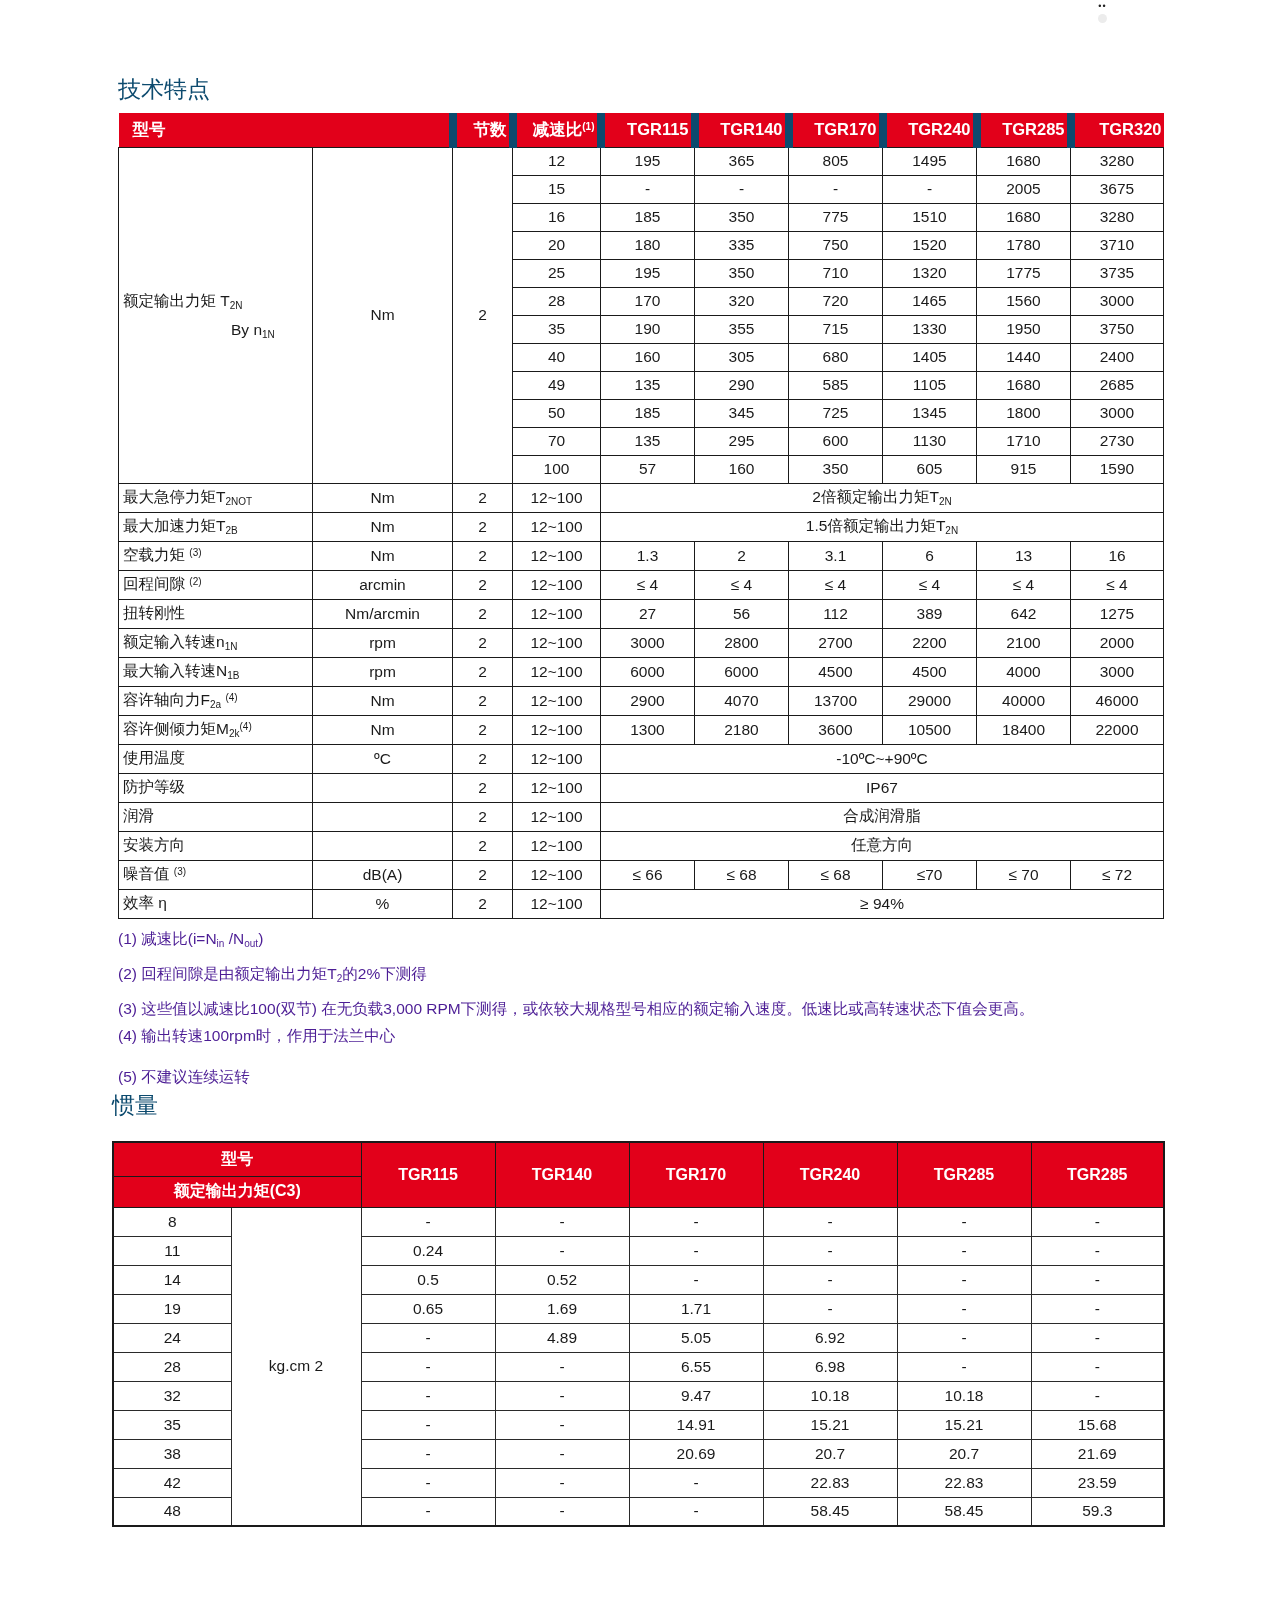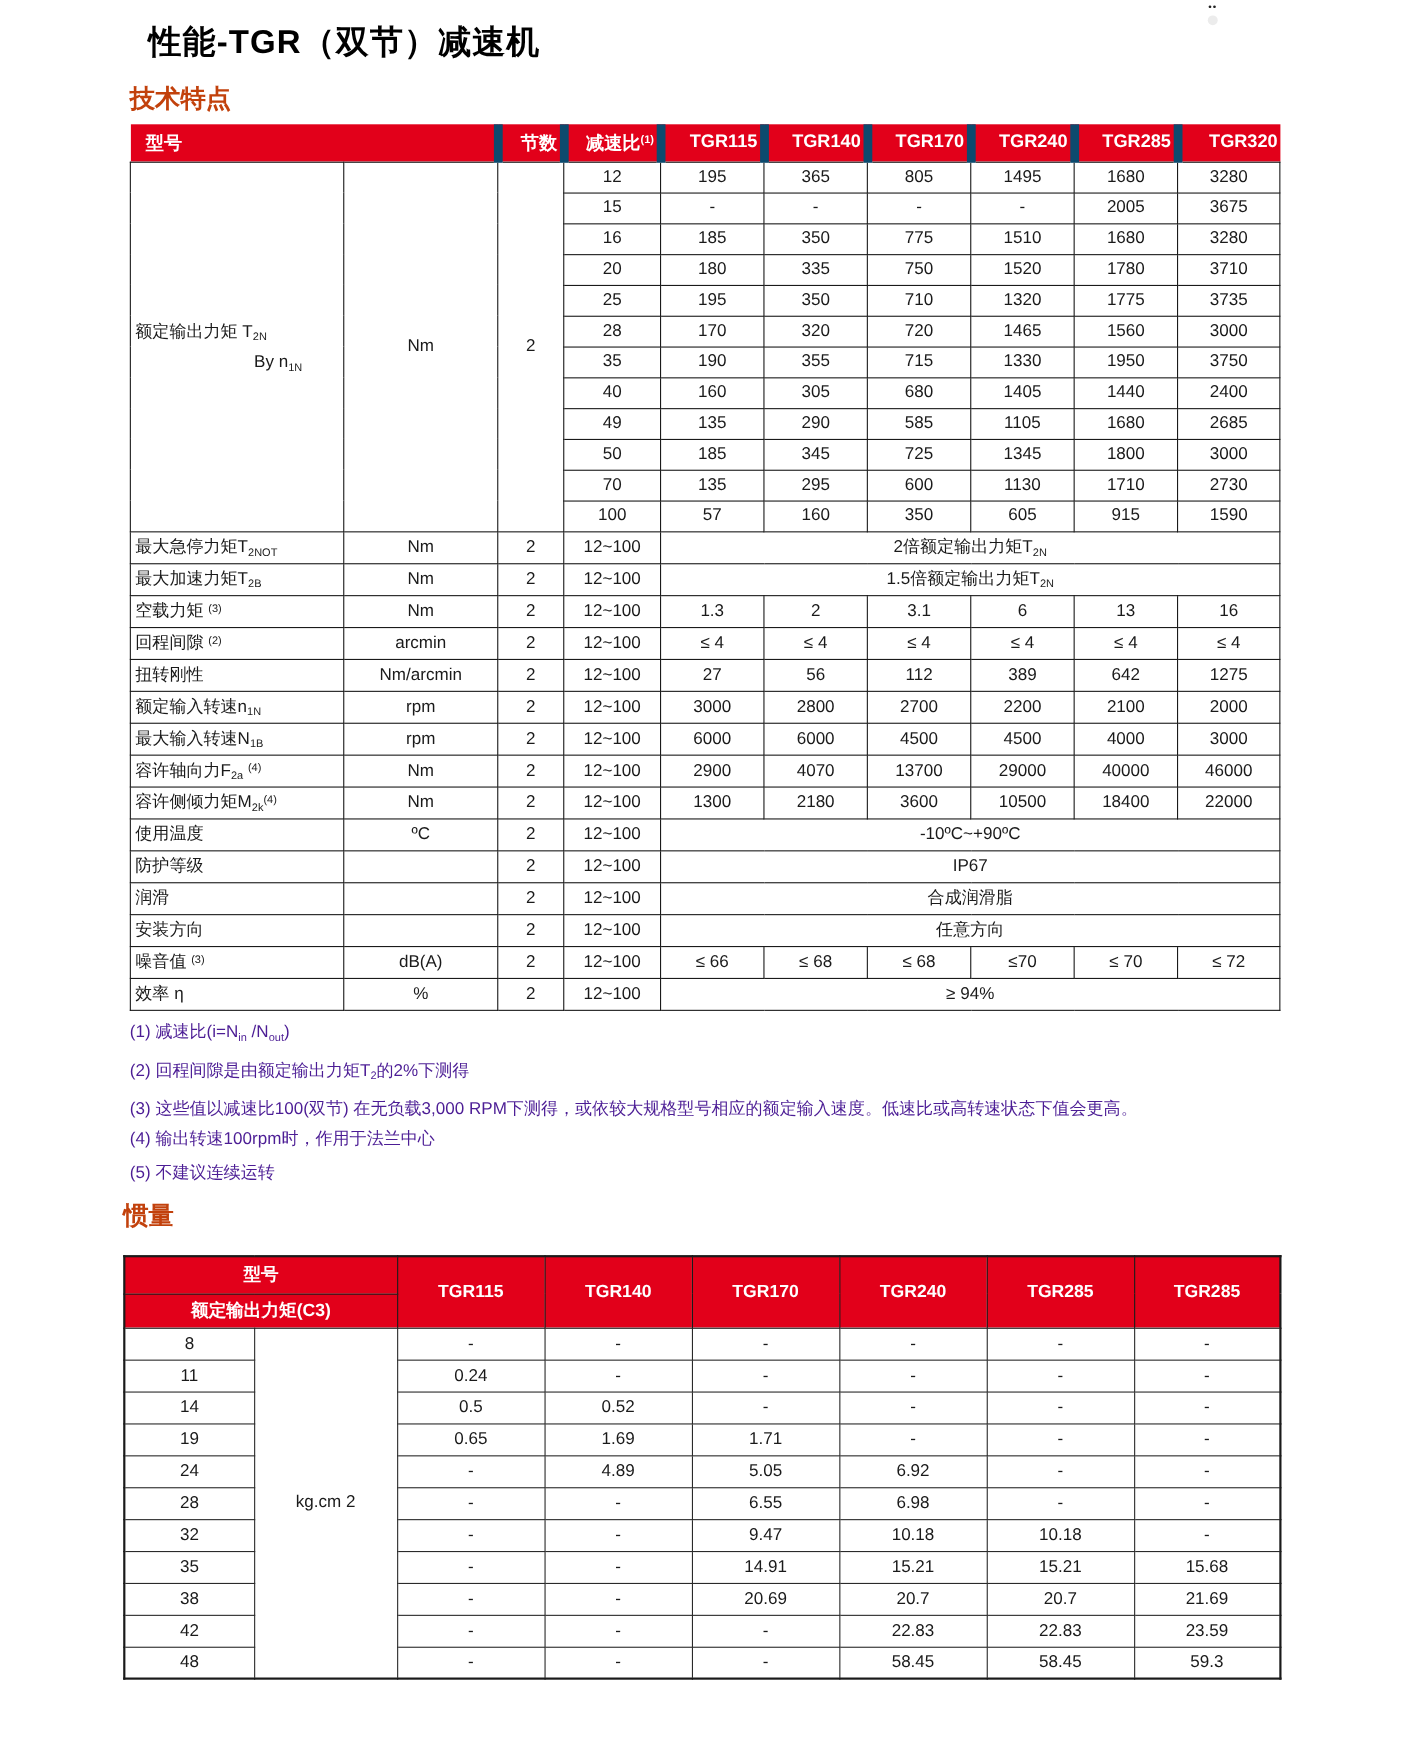--- a/index.html
+++ b/index.html
@@ -9,21 +9,21 @@
     font-family:"Liberation Sans","DejaVu Sans",sans-serif;
     color:#1a1a1a;
   }
   .page { position:relative; width:1280px; height:1600px; background:#fff; overflow:hidden; }
 
   .corner-mark { position:absolute; left:1098px; top:2px; text-align:center; }
   .corner-mark .dots { display:block; font-size:9px; letter-spacing:1px; color:#222; line-height:9px; }
   .corner-mark .smudge { display:block; width:9px; height:9px; margin:3px auto 0; border-radius:50%; background:#ececec; }
 
   h1.title { position:absolute; left:135px; top:18px; margin:0; font-size:30px; font-weight:bold; letter-spacing:1px; color:#000; }
-  h2.section { position:absolute; margin:0; font-size:23px; font-weight:700; color:#c2410c; }
+  h2.section { position:absolute; margin:0; font-size:23px; font-weight:400; color:#0c4a6e; }
   .sec-tech    { left:118px; top:74px; }
   .sec-inertia { left:112px; top:1090px; }
 
   table { border-collapse:collapse; table-layout:fixed; }
 
   
   .tech { position:absolute; left:118px; top:113px; width:1045px; }
   .tech th {
     background:#E2001A; color:#fff; font-size:16.5px; font-weight:bold;
     height:34px; padding:0 2px; text-align:right;
@@ -39,21 +39,21 @@
   .tech tr.p-row { height:29px; }
   .tech td.lbl { text-align:left; padding-left:4px; }
   .tech td .l2 { display:block; padding-left:108px; margin-top:9px; }
   sub { font-size:10px; vertical-align:-3px; letter-spacing:0; }
   sup { font-size:10px; vertical-align:4px; }
 
   
   .footnotes { position:absolute; left:118px; top:928px; width:1060px; font-size:15.5px; color:#4c1d95; }
   .footnotes .fn { margin:0 0 9px 0; line-height:21px; }
   .footnotes .fn:nth-child(3) { margin-bottom:6px; }
-  .footnotes .fn:nth-child(4) { margin-bottom:10px; }
+  .footnotes .fn:nth-child(4) { margin-bottom:20px; }
 
   
   .inertia { position:absolute; left:112px; top:1141px; width:1051px; border:2px solid #1a1a1a; }
   .inertia th {
     background:#E2001A; color:#fff; font-size:16px; font-weight:bold;
     text-align:center; padding:0 2px; border:1px solid #1a1a1a;
   }
   .inertia tr.h1 { height:34px; }
   .inertia tr.h2 { height:31px; }
   .inertia td {
@@ -64,21 +64,20 @@
 </style>
 </head>
 <body>
 
 <div class="page">
   <div class="corner-mark">
     <span class="dots">••</span>
     <span class="smudge"></span>
   </div>
 
-  <h1 class="title">性能-TGR（双节）减速机</h1>
 
   <h2 class="section sec-tech">技术特点</h2>
   <table class="tech" id="tech-table">
       <colgroup>
         <col style="width: 194px;">
         <col style="width: 140px;">
         <col style="width: 60px;">
         <col style="width: 88px;">
         <col style="width: 94px;">
         <col style="width: 94px;">

